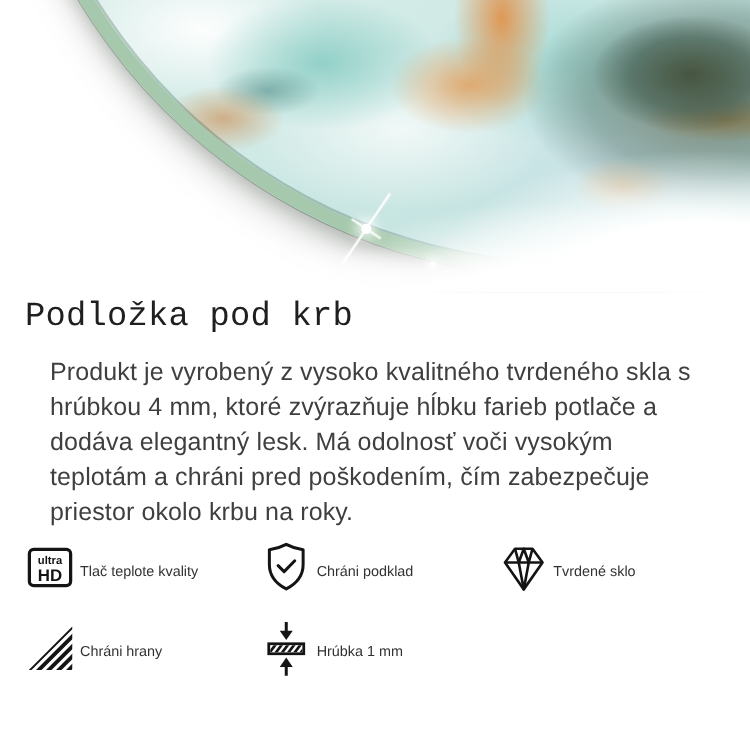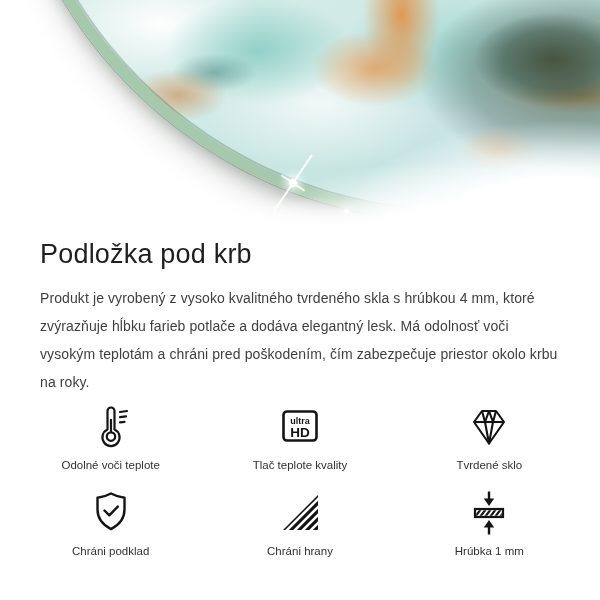--- a/index.html
+++ b/index.html
@@ -52,36 +52,36 @@
       radial-gradient(ellipse 250px 125px at 430px 262px, #fff 38%, rgba(255,255,255,0) 80%),
       linear-gradient(180deg, rgba(255,255,255,0) 84%, rgba(255,255,255,.9) 98%);
   }
   .glint{position:absolute;left:293px;top:183px;width:0;height:0;transform:rotate(-56deg);}
   .glint .ray-long{position:absolute;left:-34px;top:-1px;width:68px;height:2px;background:rgba(255,255,255,.95);filter:blur(.6px);}
   .glint .ray-short{position:absolute;left:-1px;top:-14px;width:2px;height:28px;background:rgba(255,255,255,.85);filter:blur(.6px);}
   .glint .core{position:absolute;left:-4px;top:-4px;width:8px;height:8px;border-radius:50%;background:#fff;box-shadow:0 0 10px 4px rgba(255,255,255,.9);}
   .glint-small{position:absolute;left:344px;top:209px;width:5px;height:5px;border-radius:50%;background:rgba(255,255,255,.9);box-shadow:0 0 8px 3px rgba(255,255,255,.75);}
   
   h1{
-    margin:2px 40px 0;
-    font-family:Liberation Sans, sans-serif;
+    margin:2px 20px 0;
+    font-family:Liberation Mono, monospace;
     font-weight:400;font-size:27px;line-height:36px;
     color:var(--heading-color);letter-spacing:.2px;
   }
   .description{
     margin:12px 40px 0;
-    font-size:14px;line-height:28px;color:var(--body-color);
+    font-size:20px;line-height:28px;color:var(--body-color);
     letter-spacing:.1px;
   }
   
   .features{
     display:grid;grid-template-columns:repeat(3,1fr);
     row-gap:16px;margin:6px 16px 0;
   }
-  .feature{display:flex;flex-direction:column;align-items:center;}
+  .feature{display:flex;flex-direction:row;align-items:center;}
   .feature .icon{width:48px;height:48px;color:var(--icon-color);}
   .feature .icon svg{display:block;width:48px;height:48px;}
   .feature .label{
     margin-top:8px;font-size:11.5px;line-height:14px;
     color:var(--label-color);text-align:center;
   }
 </style>
 </head>
 <body>
 
@@ -99,65 +99,52 @@
   </div>
 
   <h1>
     <span>Podložka pod krb</span><br>
   </h1>
 
   <p class="description">Produkt je vyrobený z vysoko kvalitného tvrdeného skla s hrúbkou 4 mm, ktoré zvýrazňuje hĺbku farieb potlače a dodáva elegantný lesk. Má odolnosť voči vysokým teplotám a chráni pred poškodením, čím zabezpečuje priestor okolo krbu na roky.</p>
 
   <div class="features">
 
-    <div class="feature">
-      <div class="icon">
-        <svg viewBox="0 0 48 48" fill="none" stroke="currentColor" stroke-width="2.2">
-          <path d="M20.5,9 a3.5,3.5 0 0 1 7,0 V27.6 a8.6,8.6 0 1 1 -7,0 Z" stroke-linejoin="round"></path>
-          <circle cx="24" cy="34.6" r="4.2"></circle>
-          <line x1="24" y1="17" x2="24" y2="30.4"></line>
-          <line x1="33" y1="10" x2="40" y2="9" stroke-linecap="round"></line>
-          <line x1="33" y1="15.2" x2="39" y2="14.4" stroke-linecap="round"></line>
-          <line x1="33" y1="20.4" x2="37.5" y2="19.8" stroke-linecap="round"></line>
-        </svg>
-      </div>
-      <div class="label">Odolné voči teplote</div>
-    </div>
 
     <div class="feature">
       <div class="icon">
         <svg viewBox="0 0 48 48">
           <rect x="7.5" y="9.5" width="33" height="29" rx="3.5" fill="none" stroke="currentColor" stroke-width="2.6"></rect>
           <text x="24" y="21.5" text-anchor="middle" font-family="Liberation Sans, sans-serif" font-size="9" font-weight="700" fill="currentColor">ultra</text>
           <text x="24" y="34.5" text-anchor="middle" font-family="Liberation Sans, sans-serif" font-size="13.5" font-weight="700" fill="currentColor">HD</text>
         </svg>
       </div>
       <div class="label">Tlač teplote kvality</div>
     </div>
 
     <div class="feature">
       <div class="icon">
+        <svg viewBox="0 0 48 48" fill="none" stroke="currentColor" stroke-width="2.4">
+          <path d="M24,5.5 c4.5,2.4 9.5,3.8 13.5,4.3 V21.5 c0,9.3 -5.4,15.4 -13.5,19.6 c-8.1,-4.2 -13.5,-10.3 -13.5,-19.6 V9.8 C14.5,9.3 19.5,7.9 24,5.5 Z" stroke-linejoin="round"></path>
+          <path d="M17.5,22.5 L22.3,27.3 L30.8,18.6" stroke-linecap="round" stroke-linejoin="round"></path>
+        </svg>
+      </div>
+      <div class="label">Chráni podklad</div>
+    </div>
+
+    <div class="feature">
+      <div class="icon">
         <svg viewBox="0 0 48 48" fill="none" stroke="currentColor" stroke-width="2.1" stroke-linejoin="round">
           <path d="M9,20 L17,9 H31 L39,20 L24,41.5 Z"></path>
           <line x1="9" y1="20" x2="39" y2="20"></line>
           <path d="M17,9 L20,20 L24,9 L28,20 L31,9"></path>
           <path d="M20,20 L24,41.5 L28,20"></path>
         </svg>
       </div>
       <div class="label">Tvrdené sklo</div>
-    </div>
-
-    <div class="feature">
-      <div class="icon">
-        <svg viewBox="0 0 48 48" fill="none" stroke="currentColor" stroke-width="2.4">
-          <path d="M24,5.5 c4.5,2.4 9.5,3.8 13.5,4.3 V21.5 c0,9.3 -5.4,15.4 -13.5,19.6 c-8.1,-4.2 -13.5,-10.3 -13.5,-19.6 V9.8 C14.5,9.3 19.5,7.9 24,5.5 Z" stroke-linejoin="round"></path>
-          <path d="M17.5,22.5 L22.3,27.3 L30.8,18.6" stroke-linecap="round" stroke-linejoin="round"></path>
-        </svg>
-      </div>
-      <div class="label">Chráni podklad</div>
     </div>
 
     <div class="feature">
       <div class="icon">
         <svg viewBox="0 0 48 48">
           <defs>
             <clipPath id="tri">
                 <path d="M7,42 L42,7 L42,42 Z"></path>
               </clipPath>
           </defs>

